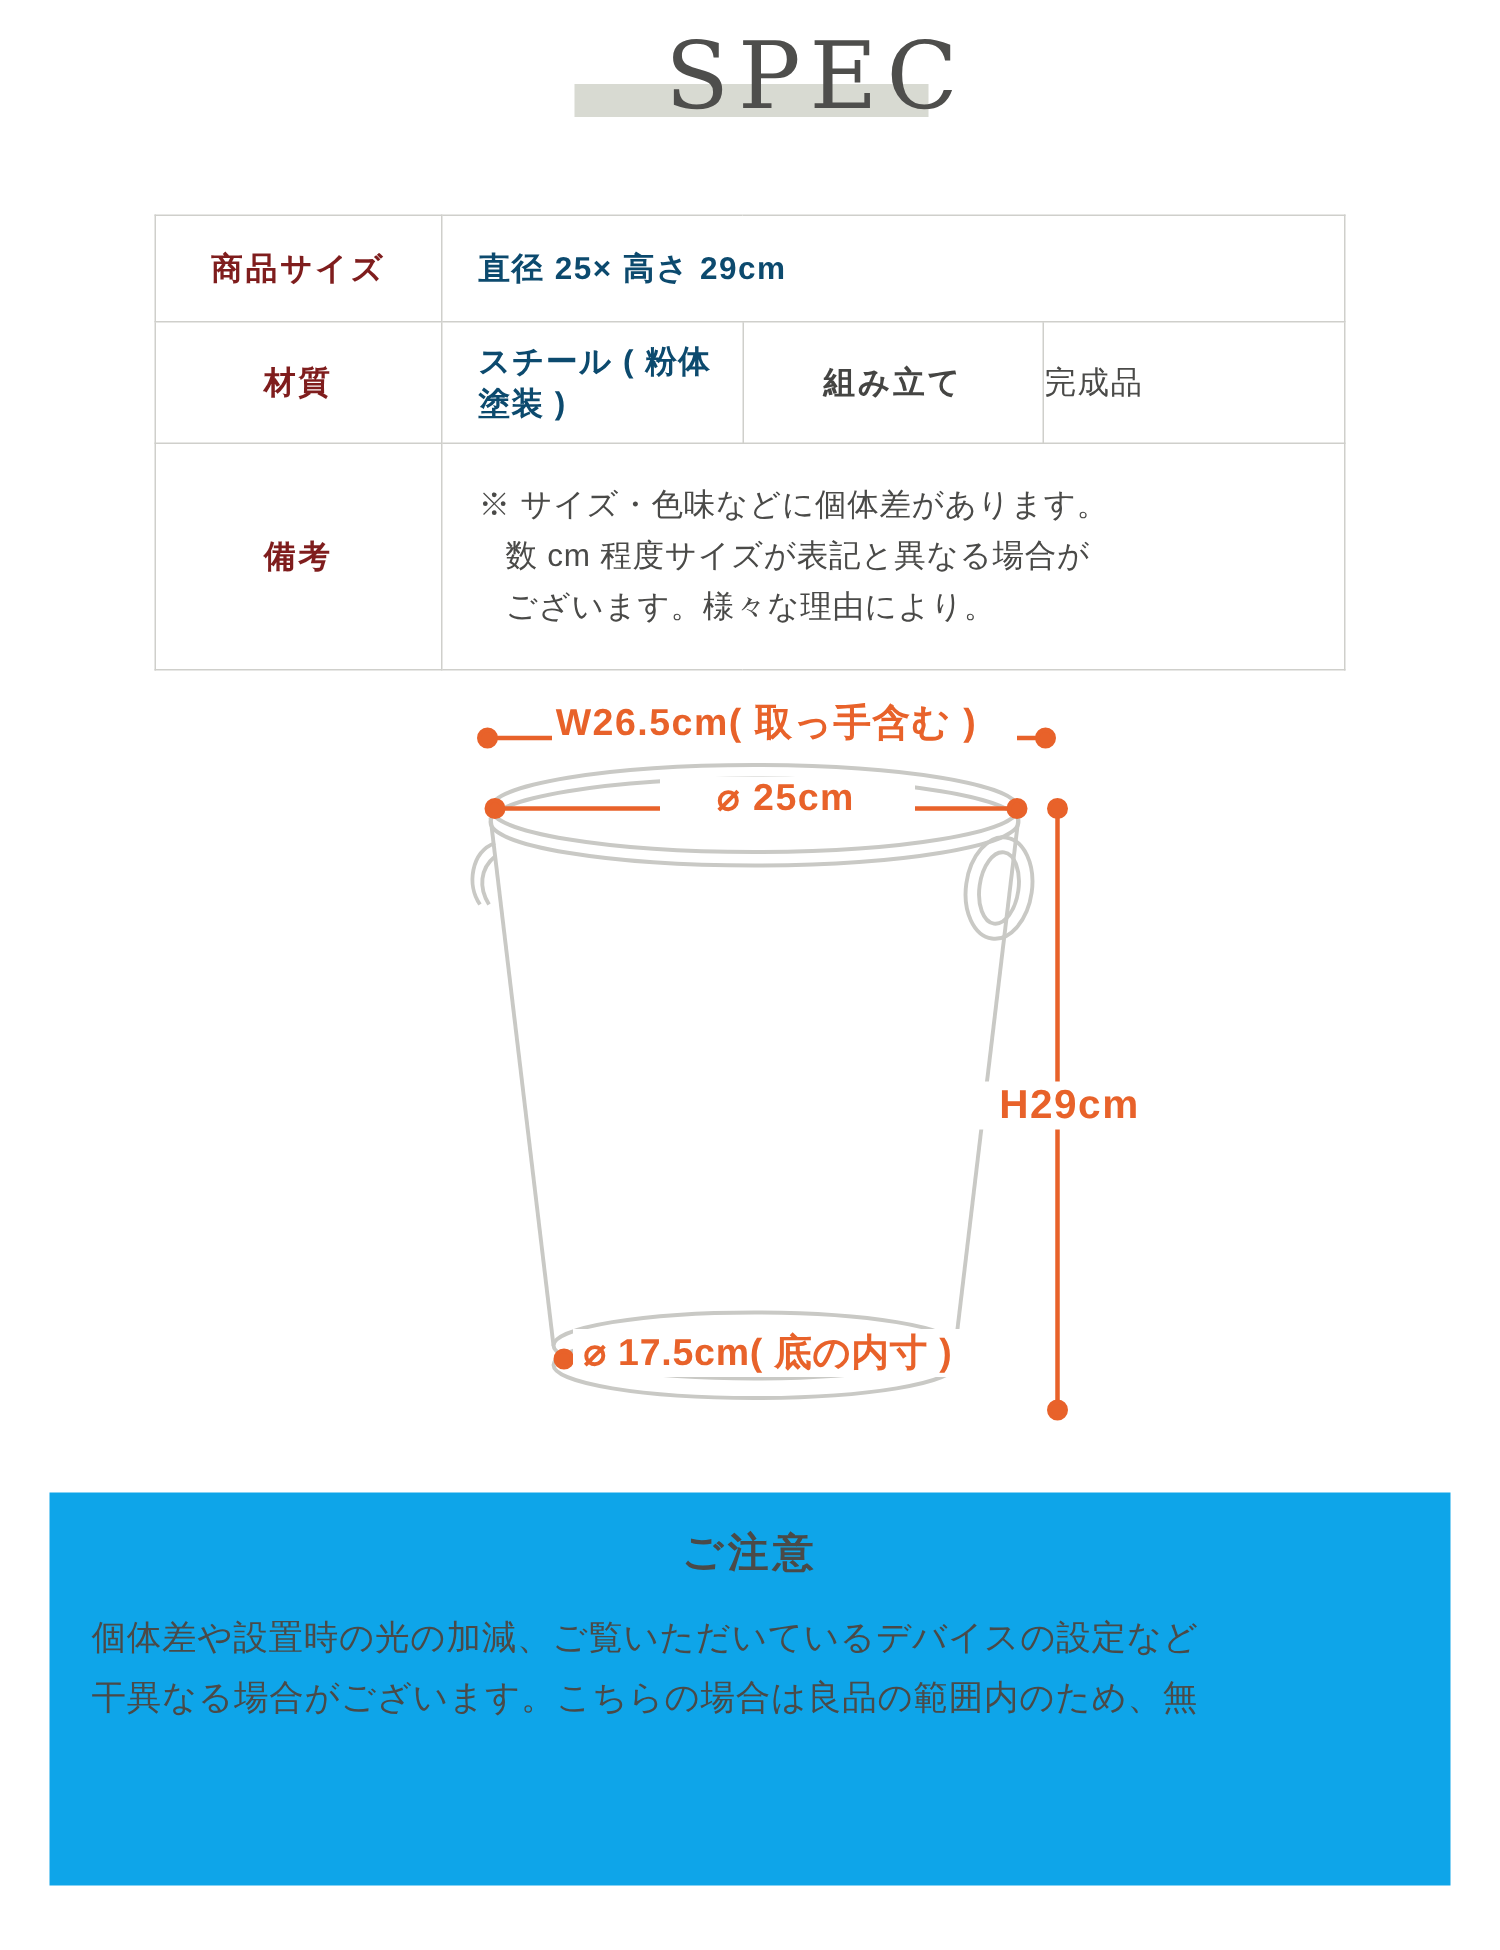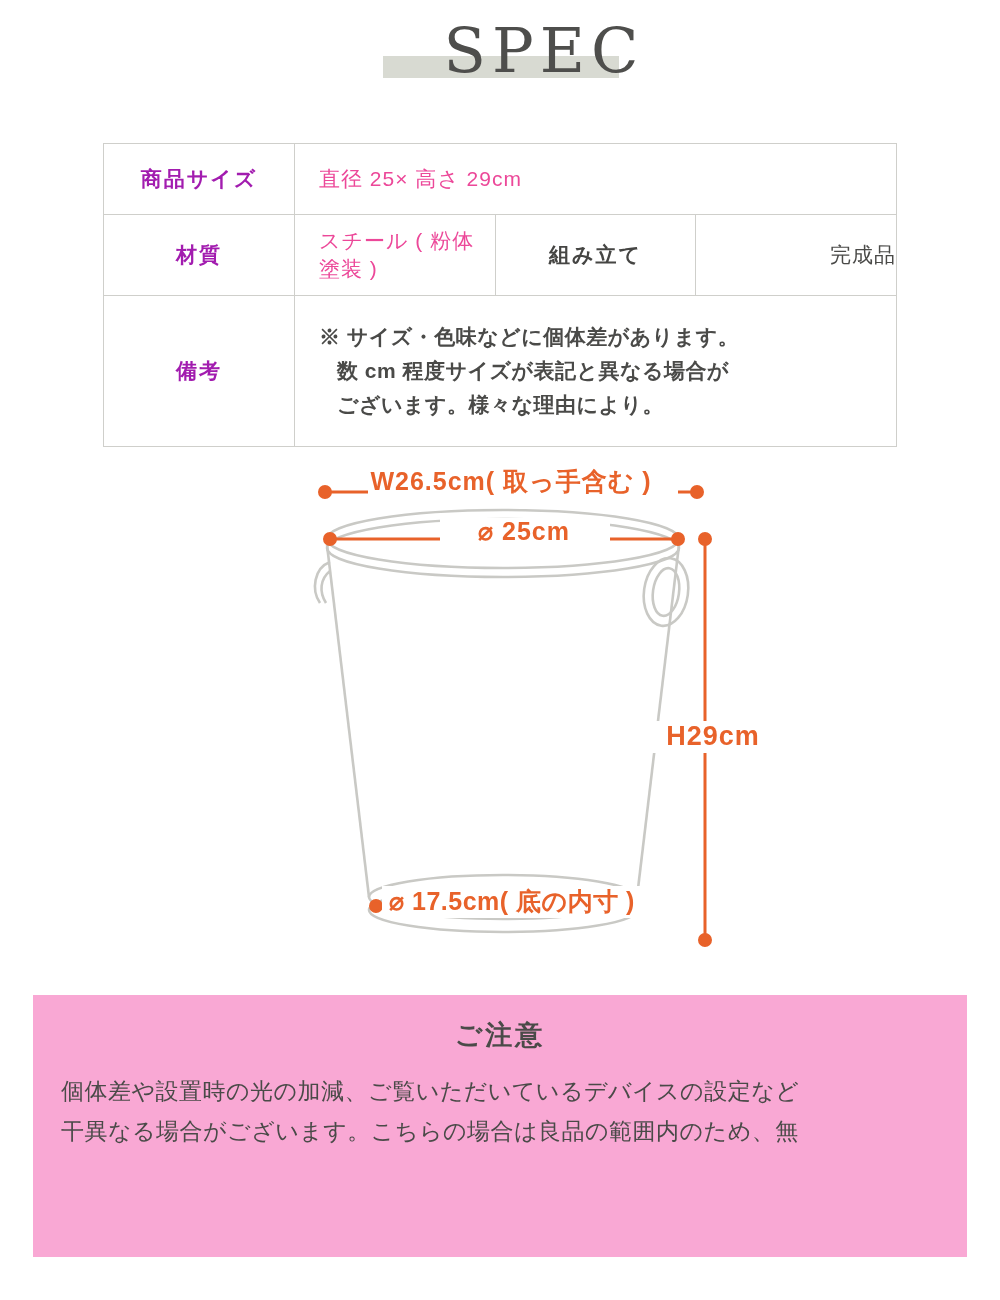--- a/index.html
+++ b/index.html
@@ -55,51 +55,51 @@
   .spec-table td {
     border: 1px solid #cfcfcb;
     padding: 0;
     vertical-align: middle;
   }
   .lbl {
     text-align: center;
     font-weight: bold;
     font-size: 21px;
     letter-spacing: 2px;
-    color: #a21caf;
+    color: #7f1d1d;
     width: 190px;
   }
   .val {
     font-size: 21px;
     letter-spacing: 1px;
-    color: #ec4899;
+    color: #0c4a6e;
     padding-left: 24px !important;
+    font-weight: bold;
   }
   .row1 td { height: 70px; }
   .row2 td { height: 80px; }
   .row3 td { height: 130px; }
   .lbl2 {
     text-align: center;
     font-weight: bold;
     font-size: 21px;
     letter-spacing: 2px;
     color: #454543;
     width: 185px;
   }
   .val2 {
-    text-align: right;
+    text-align: left;
     font-size: 21px;
     letter-spacing: 1px;
   }
   .note-cell {
     font-size: 21px;
     line-height: 1.62;
     letter-spacing: 0.5px;
     padding: 10px 0 10px 24px !important;
-    font-weight: bold;
   }
   .note-cell .ln2, .note-cell .ln3 { padding-left: 18px; display: block; }
 
   
   .diagram {
     position: absolute;
     left: 0;
     top: 440px;
     width: 1000px;
     height: 550px;
@@ -107,21 +107,21 @@
   }
   .diagram svg { display: block; }
 
   
   .caution {
     position: absolute;
     left: 33px;
     top: 995px;
     width: 934px;
     height: 262px;
-    background: #f9a8d4;
+    background: #0ea5e9;
   }
   .caution-title {
     text-align: center;
     font-size: 27px;
     font-weight: bold;
     letter-spacing: 3px;
     color: #4a4a48;
     padding-top: 22px;
   }
   .caution-body {

